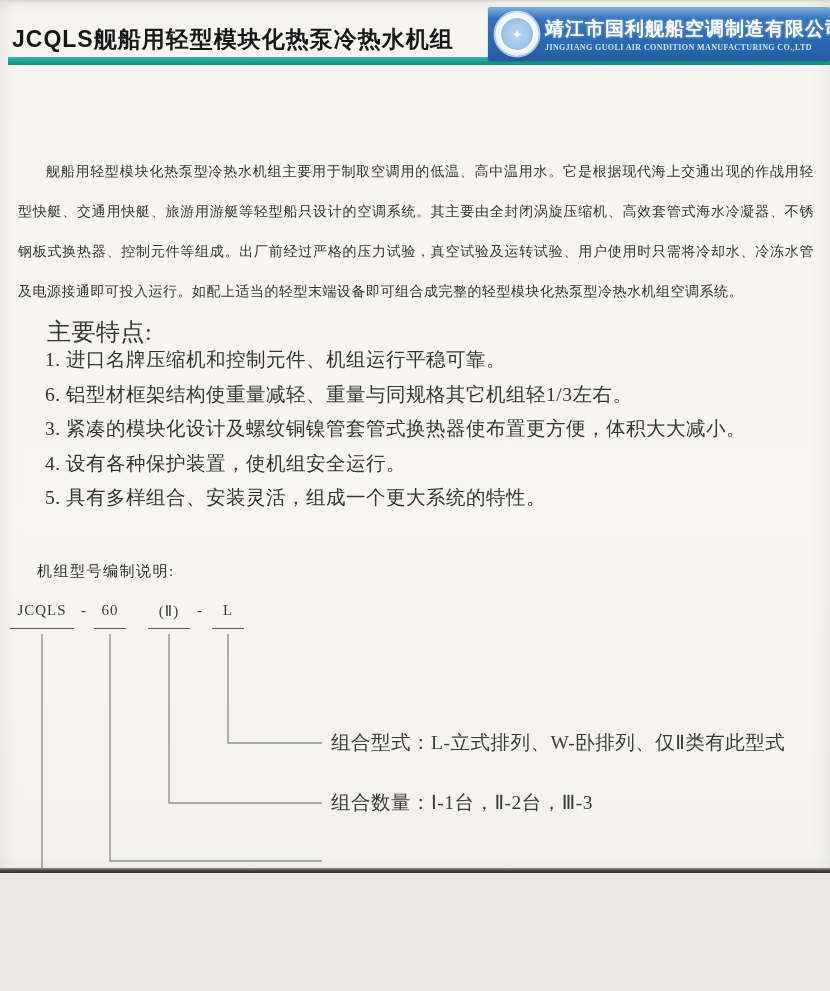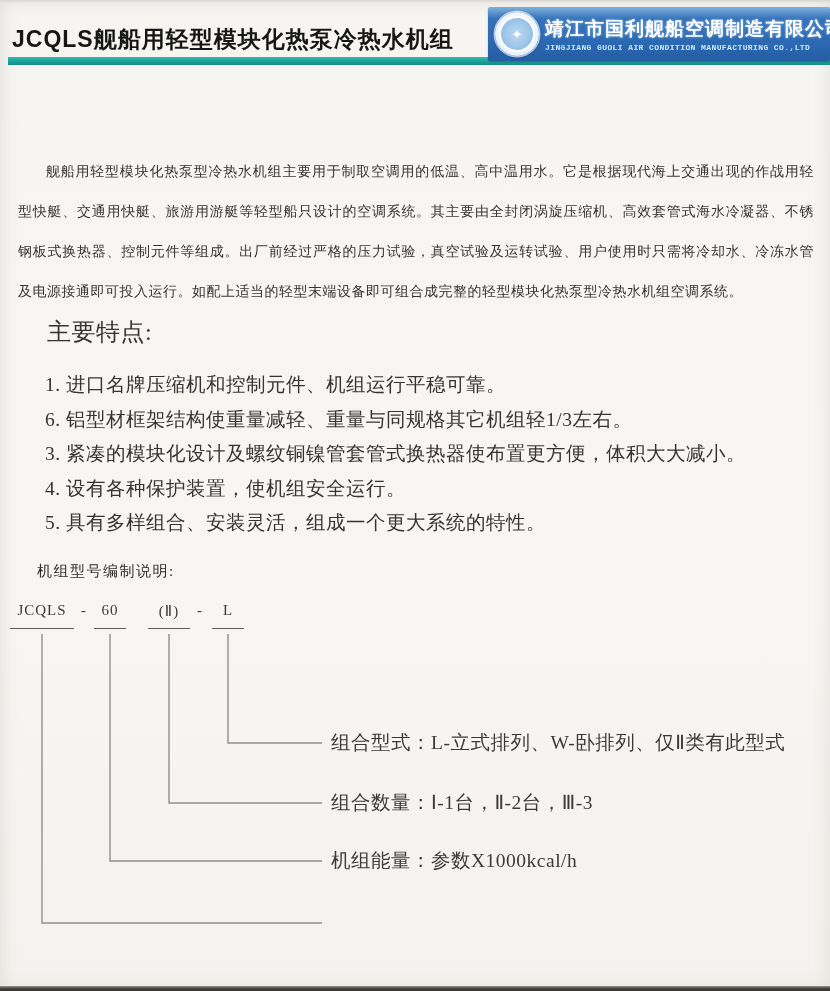--- a/index.html
+++ b/index.html
@@ -2,21 +2,21 @@
 <html><head>
 <meta charset="utf-8">
 <style>
   html,body{margin:0;padding:0;}
   body{
     width:830px;height:991px;
     font-family:"Liberation Serif", serif;
     background:#e9e7e2;
   }
   .page{
-    position:relative;width:830px;height:991px;overflow:hidden;
+    position:relative;width:830px;height:873px;overflow:hidden;
     background:linear-gradient(180deg,#f6f5f2 0%,#f7f6f3 60%,#f3f2ee 100%);
     box-shadow:inset 0 0 18px rgba(120,115,105,.18);
   }
   
   .page-title{
     position:absolute;left:12px;top:24px;margin:0;
     font-family:"Liberation Sans", sans-serif;
     font-size:23px;font-weight:bold;color:#161616;letter-spacing:1px;white-space:nowrap;
   }
   .accent-bar{
@@ -42,36 +42,36 @@
     display:flex;align-items:center;justify-content:center;
     color:#ffffff;font-size:13px;font-family:"Liberation Sans",sans-serif;
   }
   .company-text{margin-left:6px;min-width:0;}
   .company-cn{
     font-family:"Liberation Sans", sans-serif;
     font-size:19px;font-weight:bold;color:#ffffff;letter-spacing:1px;white-space:nowrap;
     text-shadow:0 0 3px rgba(210,240,255,.6);
   }
   .company-en{
-    font-family:Liberation Mono, monospace;
+    font-family:Liberation Serif, serif;
     font-size:8px;font-weight:bold;color:#cfe7fb;letter-spacing:.4px;white-space:nowrap;margin-top:1px;
   }
   
   .intro{
     position:absolute;left:18px;right:16px;top:152px;margin:0;
     font-size:14px;line-height:40px;letter-spacing:.5px;
     color:#343434;text-align:justify;text-indent:2em;
   }
   
   .features-heading{
     position:absolute;left:47px;top:316px;
     font-size:24px;color:#343434;letter-spacing:.5px;
   }
   .features{
-    position:absolute;left:45px;top:343px;right:8px;margin-top:25px;
+    position:absolute;left:45px;top:343px;right:8px;
   }
   .feature-item{
     height:34.5px;line-height:34.5px;
     font-size:19.5px;color:#343434;letter-spacing:.5px;white-space:nowrap;
   }
   
   .model-heading{
     position:absolute;left:10px;top:562px;
     font-size:15px;color:#2e2e2e;letter-spacing:1.5px;font-weight:500;margin-left:27px;
   }
@@ -145,17 +145,16 @@
 
   <svg class="callout-lines" width="830" height="991" viewBox="0 0 830 991">
     <polyline points="42,634 42,923 322,923" fill="none" stroke="#909090" stroke-width="1.4"></polyline>
     <polyline points="110,634 110,861 322,861" fill="none" stroke="#909090" stroke-width="1.4"></polyline>
     <polyline points="169,634 169,803 322,803" fill="none" stroke="#909090" stroke-width="1.4"></polyline>
     <polyline points="228,634 228,743 322,743" fill="none" stroke="#909090" stroke-width="1.4"></polyline>
   </svg>
 
   <div class="callout-label callout-1">组合型式：L-立式排列、W-卧排列、仅Ⅱ类有此型式</div>
   <div class="callout-label callout-2">组合数量：Ⅰ-1台，Ⅱ-2台，Ⅲ-3</div>
-  <div class="callout-label callout-3">机组能量：参数X1000kcal/h</div>
 
   <div class="scan-top-edge"></div>
   <div class="scan-bottom-edge"></div>
 </div>
 
 </body></html>

